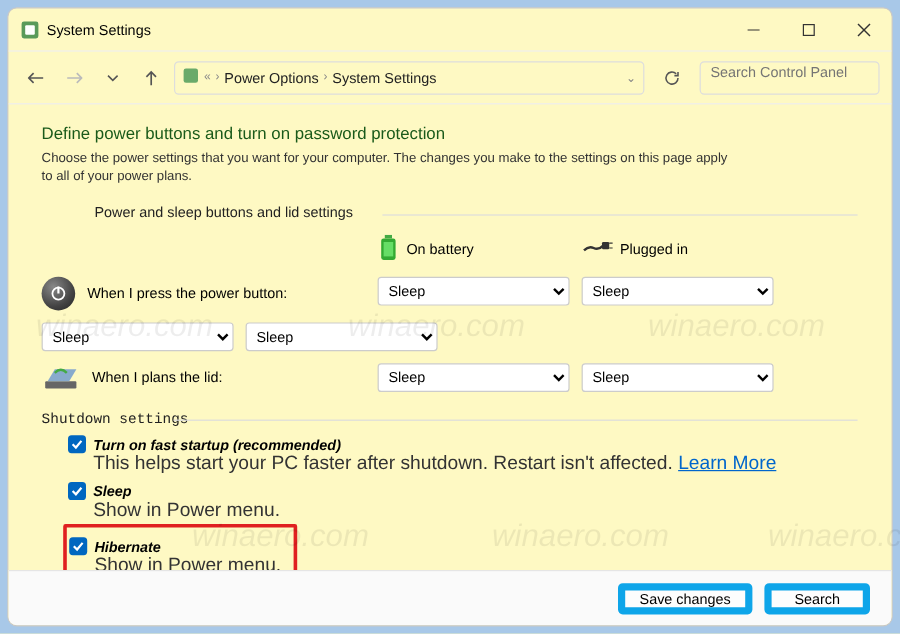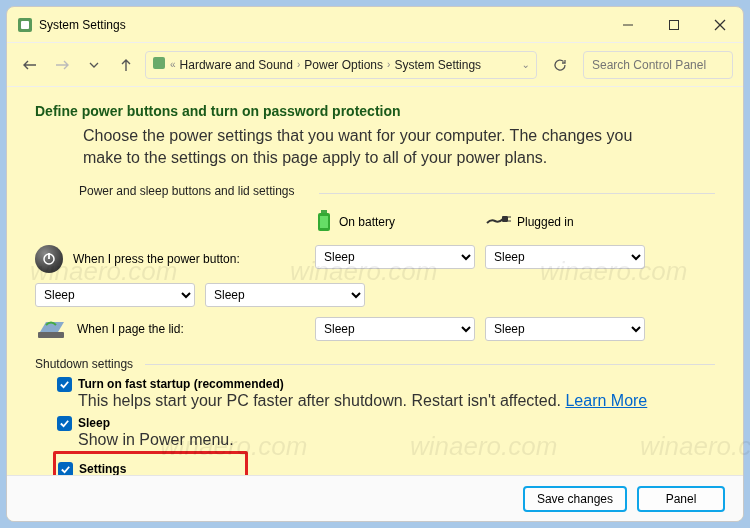--- a/index.html
+++ b/index.html
@@ -65,41 +65,41 @@
     font-size: 12px;
     color:#222;
     overflow:hidden;
   }
   .breadcrumb .sep { color:#888; font-size:10px; }
   .refresh { margin: 0 4px; }
   .search {
     width: 150px; height: 28px;
     border: 1px solid #ddd;
     border-radius: 4px;
-    display:flex; align-items:center;
+    display:flex; align-items:flex-start;
     padding: 0 6px;
     color:#777;
     gap:4px;
   }
   .search input {
     flex:1; border:0; outline:0; font-size:12px; color:#333; background:transparent;
   }
   
   .content {
     flex:1;
     overflow:auto;
     padding: 12px 28px 6px 28px;
   }
   h1.heading {
     color: #1a5a1a;
     font-size: 14px;
-    font-weight: 700;
+    font-weight: 400;
     margin: 4px 0 6px 0;
   }
-  .desc { color:#333; font-size:16px; line-height:1.4; max-width:580px;margin-left:48px; }
+  .desc { color:#333; font-size:11px; line-height:1.4; max-width:580px; }
   .fieldset-label {
     margin-top: 14px;
     font-size: 12px;
     color:#222;
     position: relative;
     padding-bottom: 4px;
     margin-left: 44px;
   }
   .fieldset-label::after {
     content:"";
@@ -134,32 +134,33 @@
   .power-btn-icon { background: radial-gradient(circle at 35% 30%, #888 0%, #444 60%, #222 100%); }
   .sleep-btn-icon { background: radial-gradient(circle at 35% 30%, #ccc 0%, #888 60%, #555 100%); }
   .lid-icon-box {
     width:32px; height:24px; display:flex; align-items:center; justify-content:center;
   }
   .fieldset-label2 {
     margin-top: 16px;
     font-size: 12px;
     color:#222;
     position: relative;
+    font-family: Liberation Mono, monospace;
   }
   .fieldset-label2::after {
     content:"";
     position:absolute;
     left: 110px; right:0; top:50%;
     border-top:1px solid #ddd;
   }
   .shutdown-item {
     margin: 6px 0 0 22px;
   }
   .shutdown-item .row1 {
-    display:flex; align-items:flex-start; gap:6px;
+    display:flex; align-items:flex-end; gap:6px;font-style:italic;
   }
   .chk {
     width:15px; height:15px; border-radius:3px;
     background:#0067c0; display:flex; align-items:center; justify-content:center;
     flex-shrink:0;
   }
   .chk svg { width:11px; height:11px; }
   .link { color: #0066cc; text-decoration: underline; cursor:pointer; }
   .highlight-box {
     border: 3px solid #e02020;
@@ -177,21 +178,21 @@
     display:flex;
     align-items:center;
     justify-content:flex-end;
     padding: 0 18px;
     gap: 10px;
     background:#fafafa;
   }
   .btn {
     min-width: 88px;
     height: 26px;
-    border: 2px solid #0ea5e9;
+    border: 6px solid #0ea5e9;
     border-radius: 4px;
     background: #fdfdfd;
     font-size: 12px;
     display:flex; align-items:center; justify-content:center;
     padding: 0 12px;
   }
   .watermark {
     position:absolute;
     color: rgba(0,0,0,0.07);
     font-size: 26px;
@@ -253,21 +254,20 @@
     <div class="navbtn">
         <svg width="14" height="14" viewBox="0 0 14 14">
           <path d="M3 6 L7 2 L11 6 M7 2 V13" fill="none" stroke="#555" stroke-width="1.4"></path>
         </svg>
       </div>
     <div class="breadcrumb">
       <span><svg width="14" height="14">
             <rect x="1" y="1" width="12" height="12" rx="2" fill="#6aaa6a"></rect>
           </svg></span>
       <span class="sep">«</span>
-      <span>Hardware and Sound</span>
       <span class="sep">›</span>
       <span>Power Options</span>
       <span class="sep">›</span>
       <span>System Settings</span>
       <span style="margin-left:auto" class="sep">⌄</span>
     </div>
     <div class="navbtn refresh">
         <svg width="14" height="14" viewBox="0 0 14 14">
           <path d="M12 7a5 5 0 1 1-1.5-3.5M12 2v3h-3" fill="none" stroke="#555" stroke-width="1.3"></path>
         </svg>
@@ -326,21 +326,21 @@
 
     <div class="power-row">
       <div class="labelcell">
         <span class="lid-icon-box">
           <svg width="30" height="22" viewBox="0 0 30 22">
               <rect x="2" y="14" width="26" height="6" rx="1" fill="#666"></rect>
               <path d="M4 14 L10 4 L28 4 L22 14 Z" fill="#8ac"></path>
               <path d="M10 7 Q15 2 20 7" fill="none" stroke="#4a4" stroke-width="2"></path>
             </svg>
         </span>
-        <span>When I page the lid:</span>
+        <span>When I plans the lid:</span>
       </div>
       <select><option>Sleep</option></select>
       <select><option>Sleep</option></select>
     </div>
 
     <div class="fieldset-label2">Shutdown settings</div>
 
     <div class="shutdown-item">
       <div class="row1">
         <span class="chk">
@@ -369,31 +369,31 @@
     </div>
 
     <div class="highlight-box">
       <div class="shutdown-item">
         <div class="row1">
           <span class="chk">
               <svg viewBox="0 0 12 12">
                 <path d="M2 6 L5 9 L10 3" fill="none" stroke="#fff" stroke-width="2"></path>
               </svg>
             </span>
-          <b>Settings</b>
+          <b>Hibernate</b>
         </div>
         <div class="sub">Show in Power menu.</div>
       </div>
     </div>
 
   </div>
 
   <div class="footer">
     <div class="btn">Save changes</div>
-    <div class="btn">Panel</div>
+    <div class="btn">Search</div>
   </div>
 
 </div>
 
 <div class="watermark" style="top:225px; left:30px">winaero.com</div>
 <div class="watermark" style="top:225px; left:290px">winaero.com</div>
 <div class="watermark" style="top:225px; left:540px">winaero.com</div>
 <div class="watermark" style="top:400px; left:160px">winaero.com</div>
 <div class="watermark" style="top:400px; left:410px">winaero.com</div>
 <div class="watermark" style="top:400px; left:640px">winaero.com</div>

